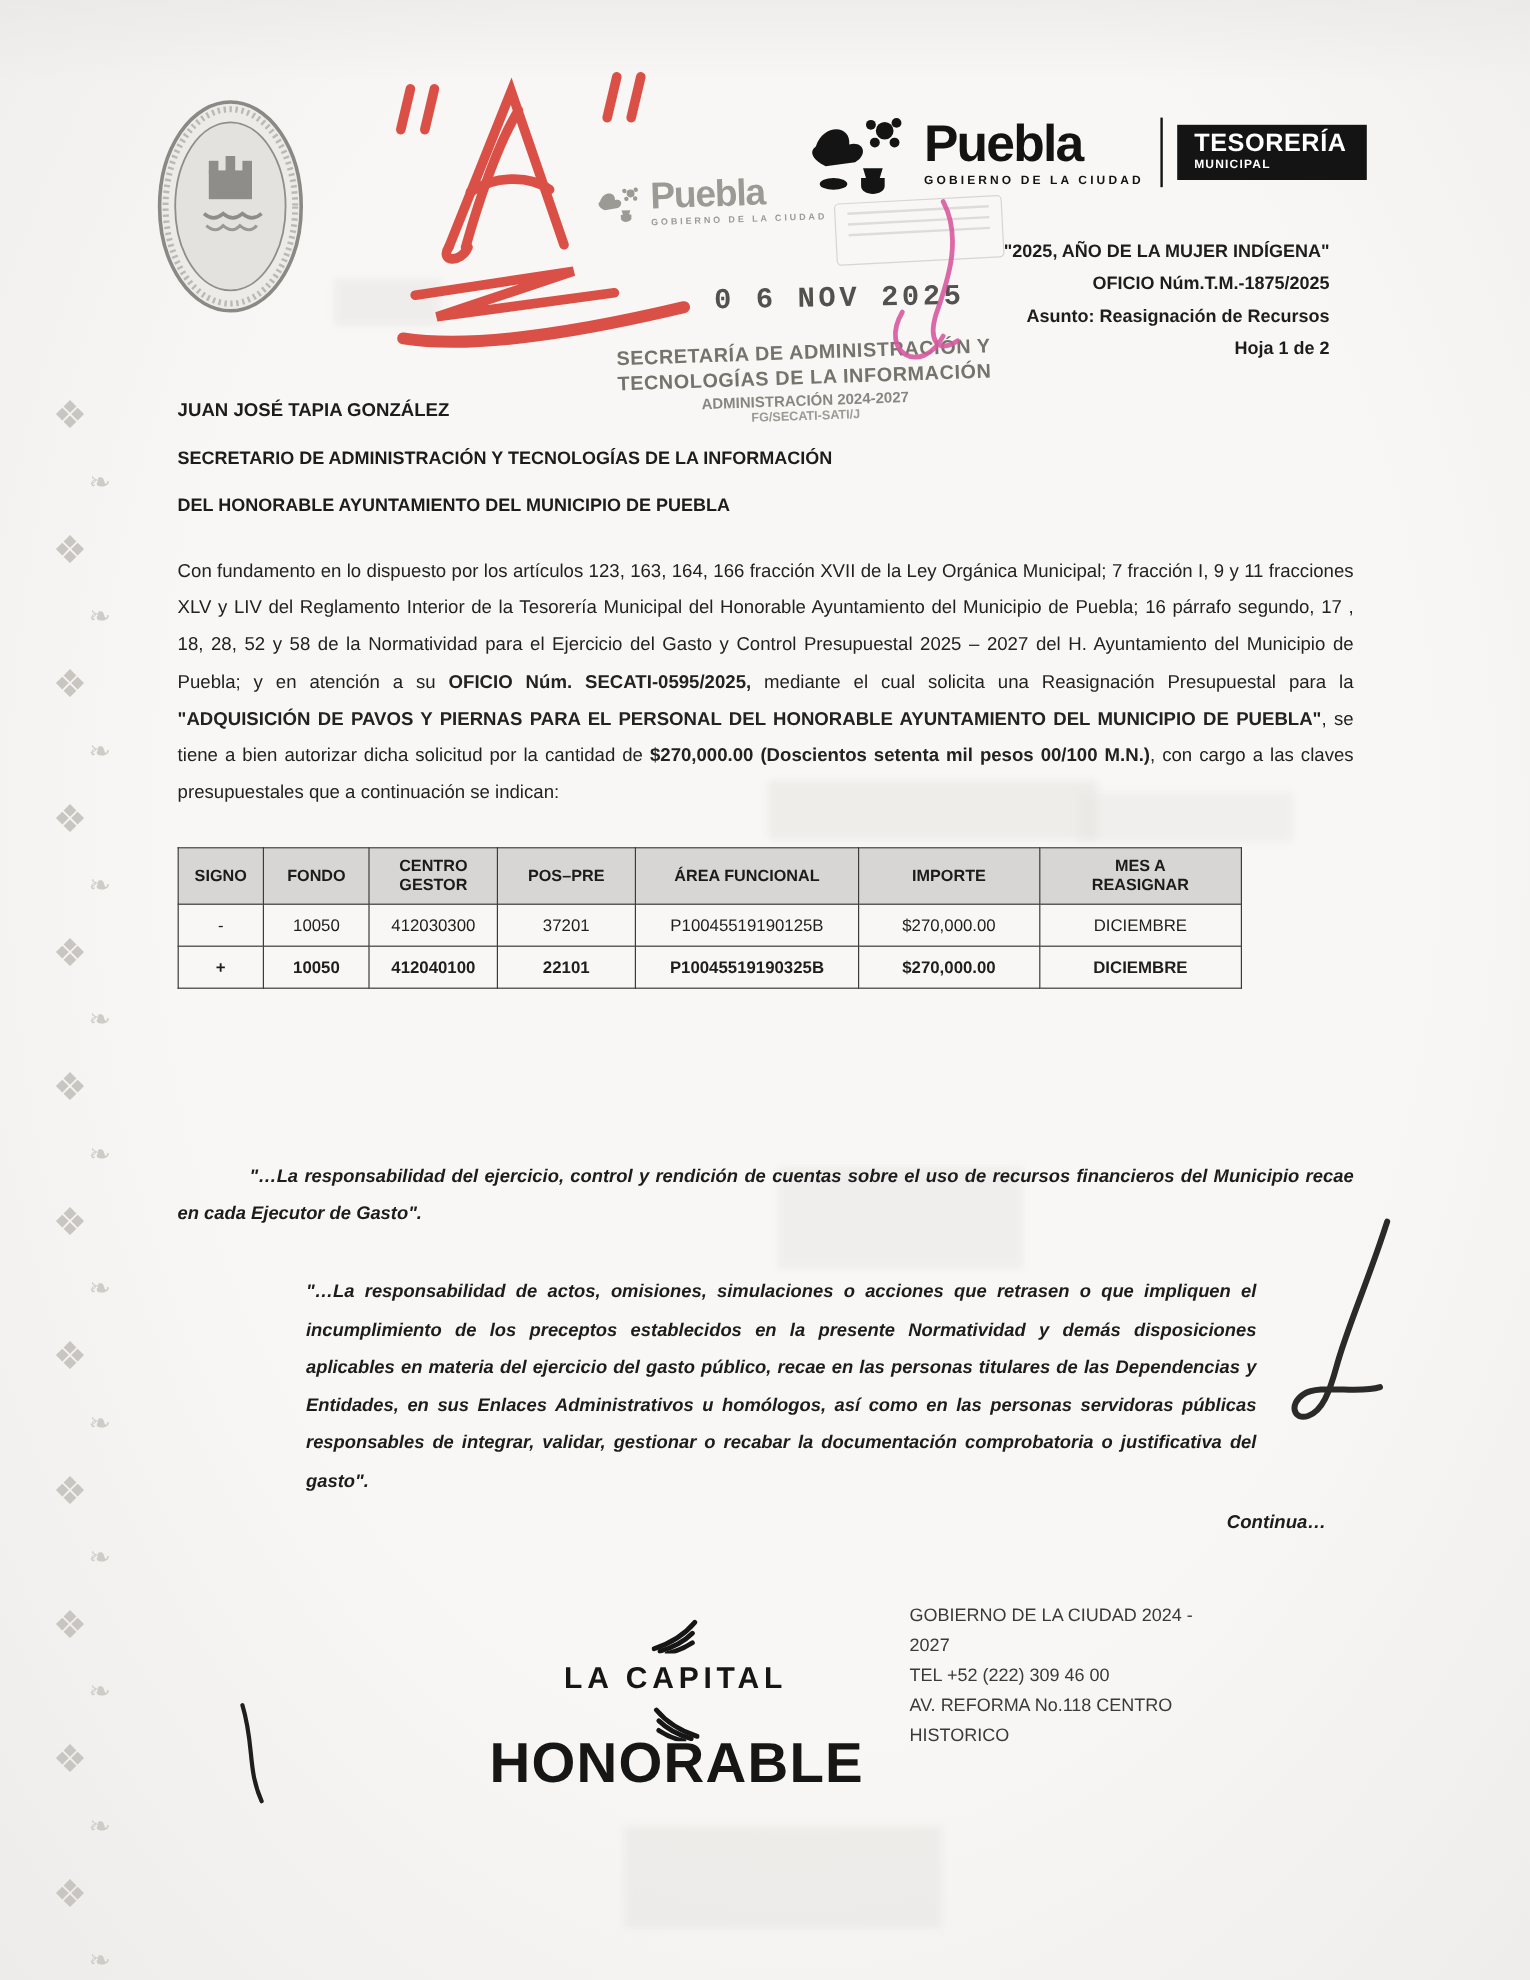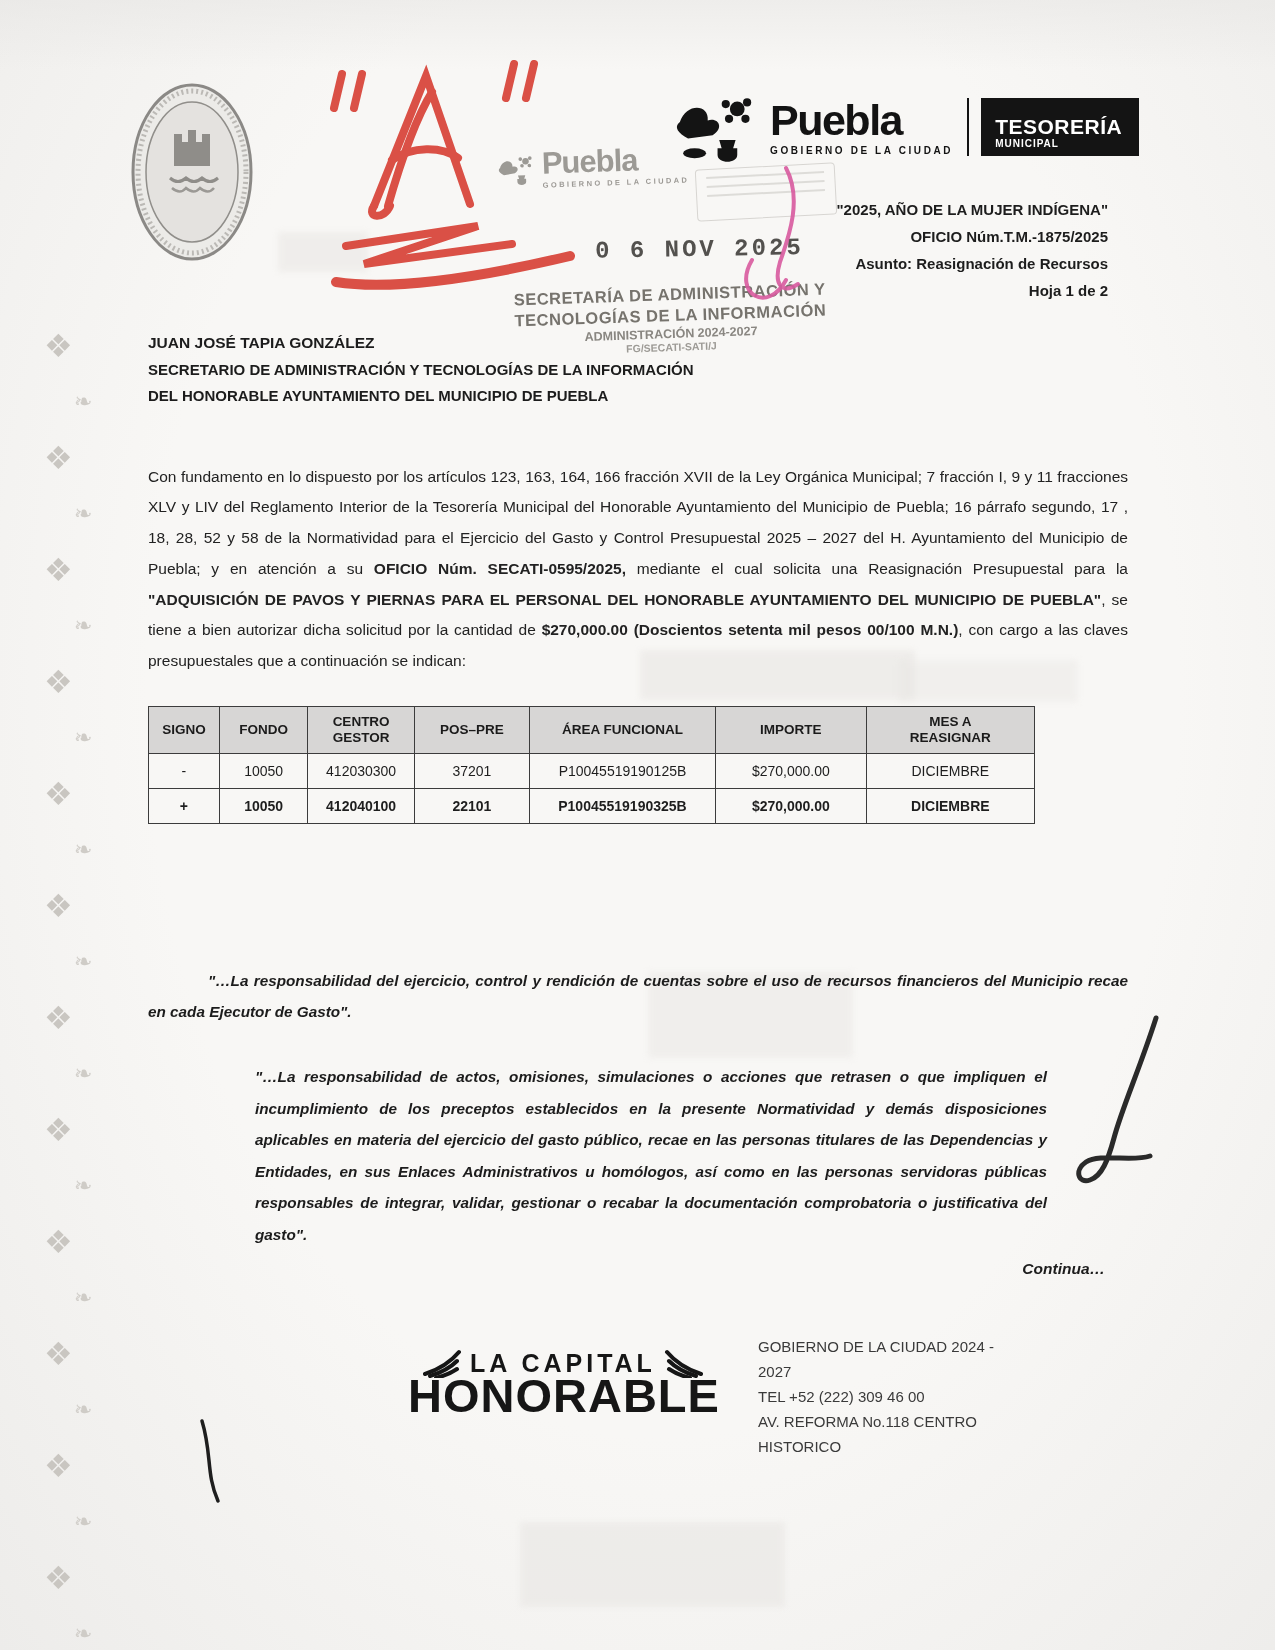--- a/index.html
+++ b/index.html
@@ -32,42 +32,42 @@
   .center-stamp .wordmark{font-size:31px;font-weight:800;letter-spacing:-1px;line-height:1;}
   .center-stamp .tagline{font-size:7.5px;font-weight:700;letter-spacing:2.4px;margin-top:2px;}
   .ghost-stamp{position:absolute;left:696px;top:166px;width:138px;height:50px;
     border:1px solid #b7b4af;border-radius:4px;opacity:.5;transform:rotate(-3deg);}
   .ghost-stamp i{display:block;height:2px;background:#b7b4af;margin:7px 10px 0 10px;opacity:.8;}
   
   .logo-right{position:absolute;left:652px;top:86px;display:flex;align-items:center;color:#131313;}
   .logo-right .wordmark{font-size:43px;font-weight:800;letter-spacing:-1.5px;line-height:1;}
   .logo-right .tagline{font-size:10px;font-weight:700;letter-spacing:2.6px;margin-top:3px;}
   .logo-divider{width:2px;height:58px;background:#131313;margin:0 12px 0 14px;}
-  .tes-box{background:#141414;color:#fff;padding:18px 14px 7px 14px;min-width:130px;}
+  .tes-box{background:#141414;color:#fff;padding:5px 14px 7px 14px;min-width:130px;}
   .tes-box .l1{font-size:21px;font-weight:800;letter-spacing:.5px;line-height:1.05;}
   .tes-box .l2{font-size:10px;font-weight:600;letter-spacing:1px;}
   
   .header-right{position:absolute;left:640px;top:196px;width:468px;text-align:right;
     font-size:15px;font-weight:700;line-height:27px;color:#1d1d1d;}
   
   .date-stamp{position:absolute;left:595px;top:236px;font-family:"Liberation Mono",monospace;
     font-weight:700;font-size:24px;letter-spacing:3px;color:#53514e;transform:rotate(-1deg);}
   .rcv-stamp{position:absolute;left:498px;top:284px;width:345px;text-align:center;
     color:#76736d;transform:rotate(-2deg);}
   .rcv-stamp .s1{font-size:16.5px;font-weight:700;letter-spacing:.5px;line-height:21px;}
   .rcv-stamp .s3{font-size:12.5px;font-weight:700;opacity:.85;margin-top:1px;}
   .rcv-stamp .s4{font-size:10.5px;font-weight:600;opacity:.7;}
   
   .pink-sign{position:absolute;left:722px;top:162px;}
   .black-flourish{position:absolute;left:1052px;top:1010px;}
   .pen-mark{position:absolute;left:182px;top:1416px;}
   
   .addressee{position:absolute;left:148px;top:330px;width:720px;line-height:26.5px;color:#1c1c1c;}
   .addressee .name{font-size:15.5px;font-weight:800;}
-  .addressee .t{font-size:15px;font-weight:600;}
+  .addressee .t{font-size:15px;font-weight:600;margin-top:13px;}
   .addressee .presente{font-size:15px;font-weight:800;letter-spacing:2px;}
   
   .para1{position:absolute;left:148px;top:446px;width:980px;font-size:15.5px;
     line-height:30.8px;text-align:justify;color:#222;}
   .para1 span{color:#222;}
   .para2{position:absolute;left:148px;top:864px;width:980px;font-size:15.5px;
     line-height:31px;text-align:justify;text-indent:70px;color:#222;}
   .quote1{position:absolute;left:148px;top:950px;width:980px;font-size:15.3px;font-weight:800;
     font-style:italic;line-height:31px;text-align:justify;text-indent:60px;color:#1c1c1c;}
   .quote2{position:absolute;left:255px;top:1046px;width:792px;font-size:15.3px;font-weight:800;
@@ -76,21 +76,21 @@
     font-size:15.5px;font-weight:800;font-style:italic;color:#1c1c1c;}
   
   .budget-table{position:absolute;left:148px;top:706px;width:887px;border-collapse:collapse;}
   .budget-table th{background:#d7d6d5;border:1.5px solid #3c3c3c;font-size:13.5px;font-weight:700;
     text-align:center;padding:7px 4px;white-space:pre-line;line-height:16px;color:#1b1b1b;}
   .budget-table td{border:1.5px solid #3c3c3c;font-size:14px;text-align:center;
     padding:9px 4px;color:#1e1e1e;}
   .budget-table tr.bold-row td{font-weight:700;}
   
   .footer-logo{position:absolute;left:408px;top:1348px;width:310px;text-align:center;color:#161616;}
-  .footer-logo .row1{display:flex;align-items:center;justify-content:center;gap:7px;}
+  .footer-logo .row1{display:flex;align-items:center;justify-content:center;gap:7px;flex-direction:column;}
   .footer-logo .cap{font-size:25px;font-weight:800;letter-spacing:4px;}
   .footer-logo .imp{font-size:47px;font-weight:800;letter-spacing:1px;margin-top:-6px;line-height:1;}
   .wing.r{transform:scaleX(-1);}
   .footer-addr{position:absolute;left:758px;top:1334px;font-family:Liberation Sans, sans-serif;
     font-size:15px;line-height:25px;color:#3a3a3a;white-space:pre-line;}
 </style>
 </head>
 <body>
 
 <div class="page">

